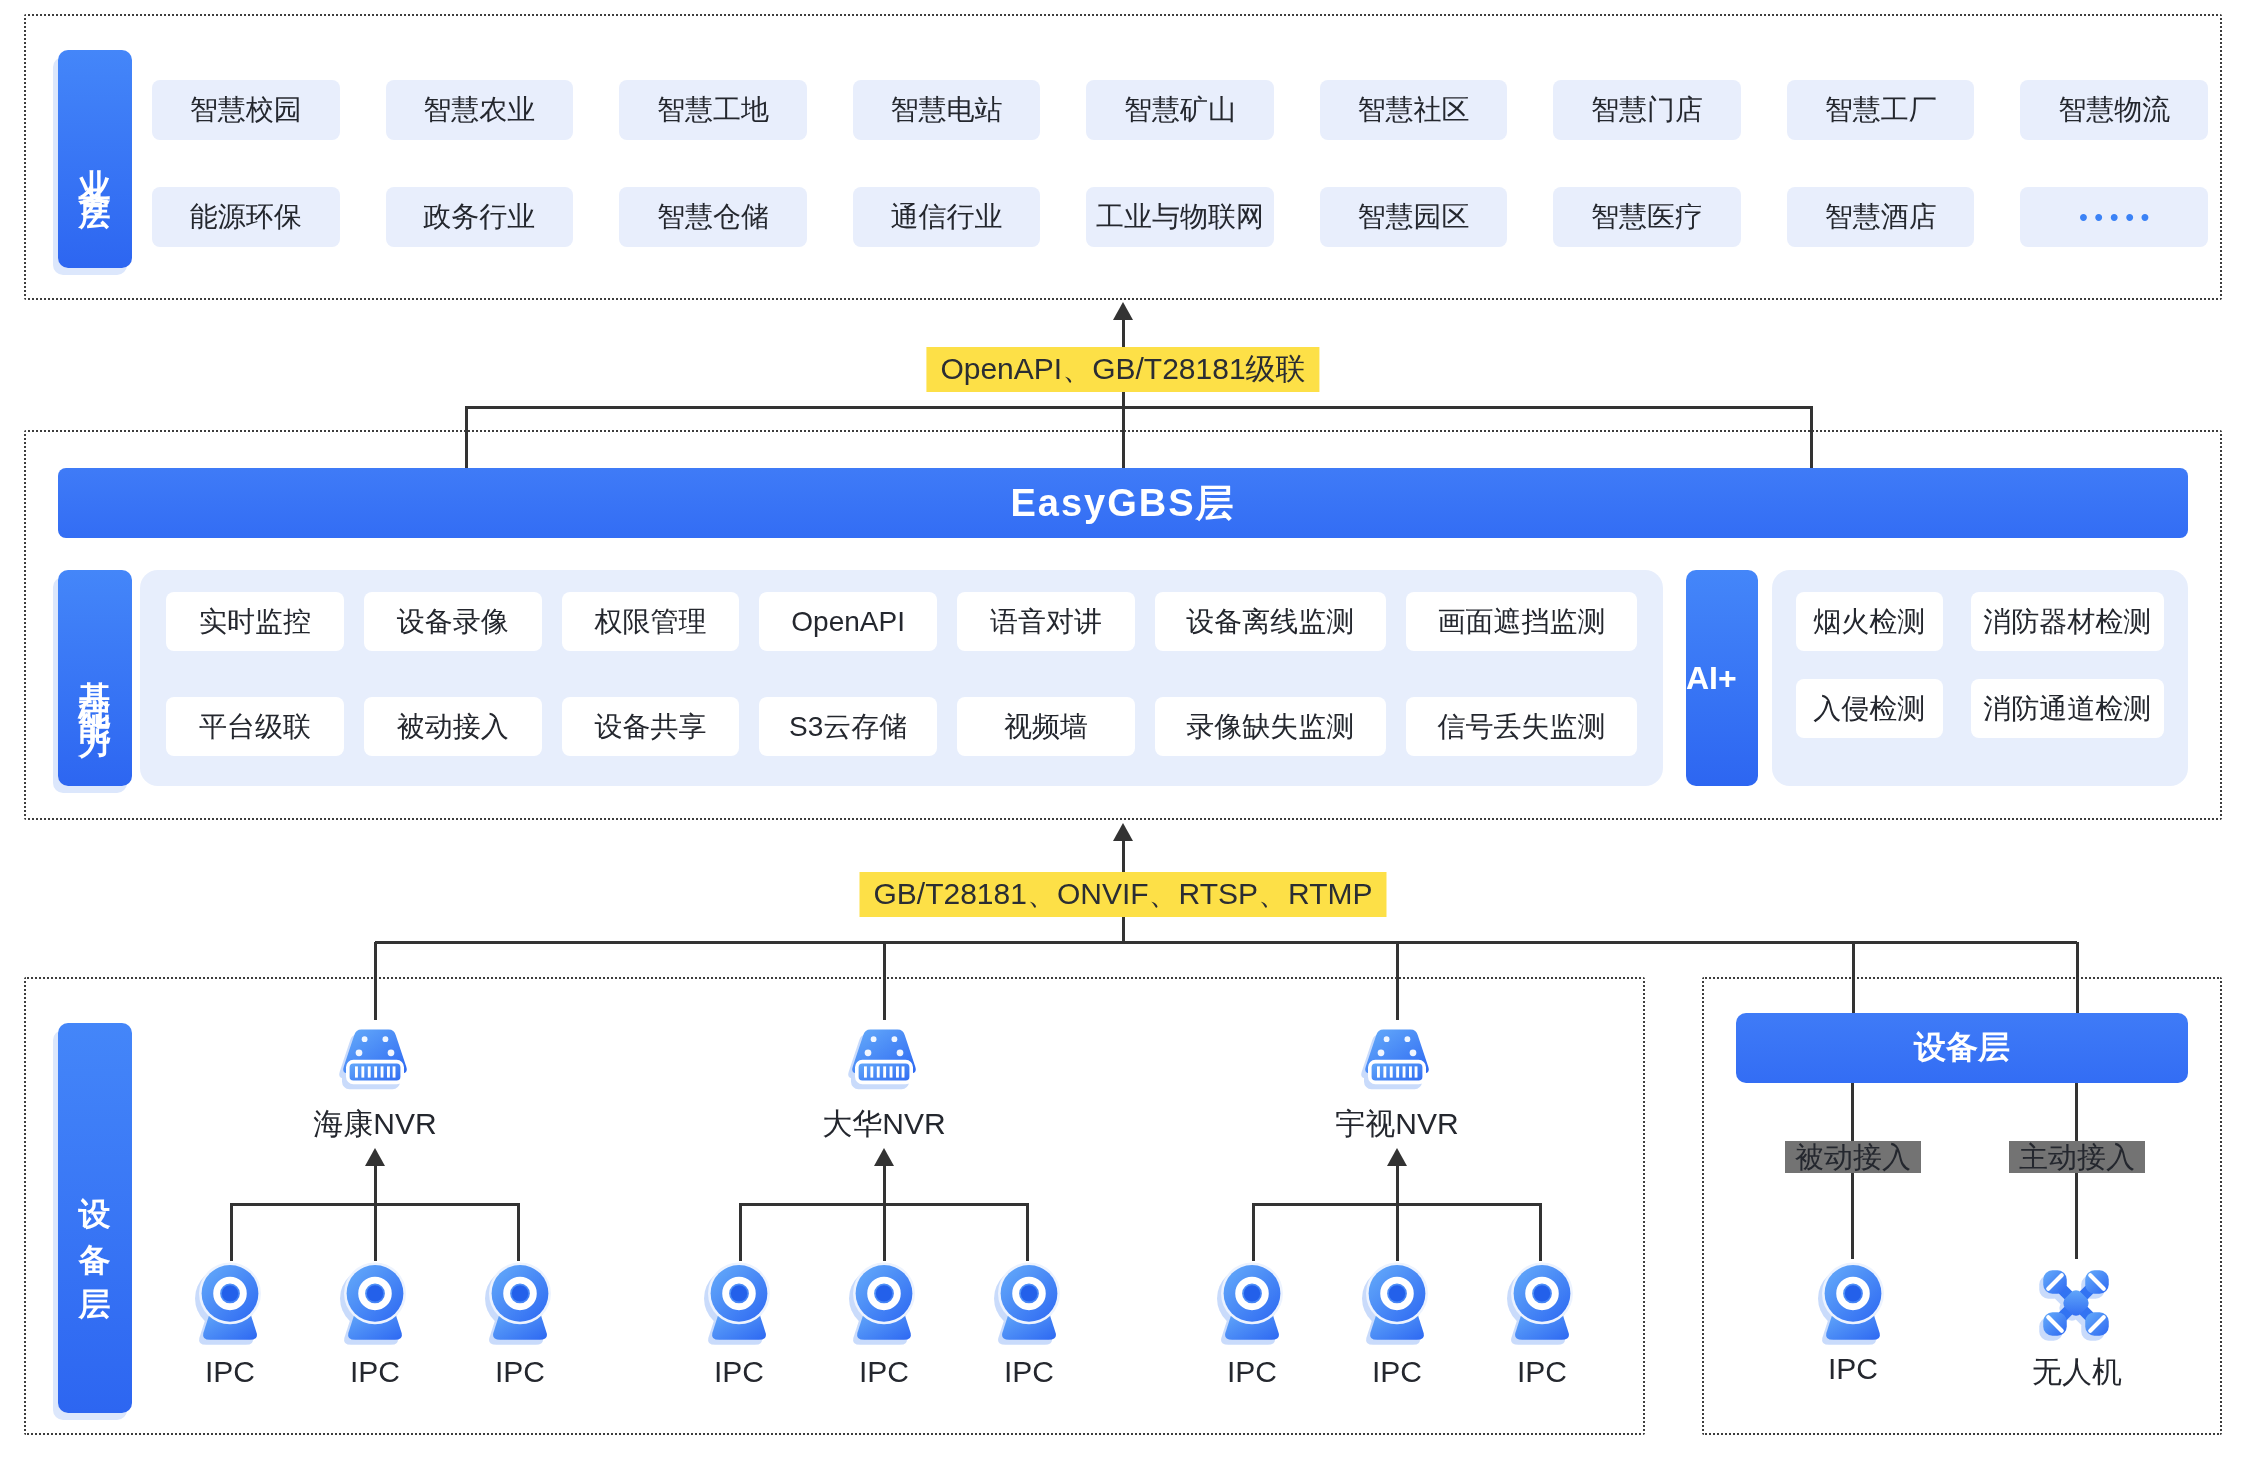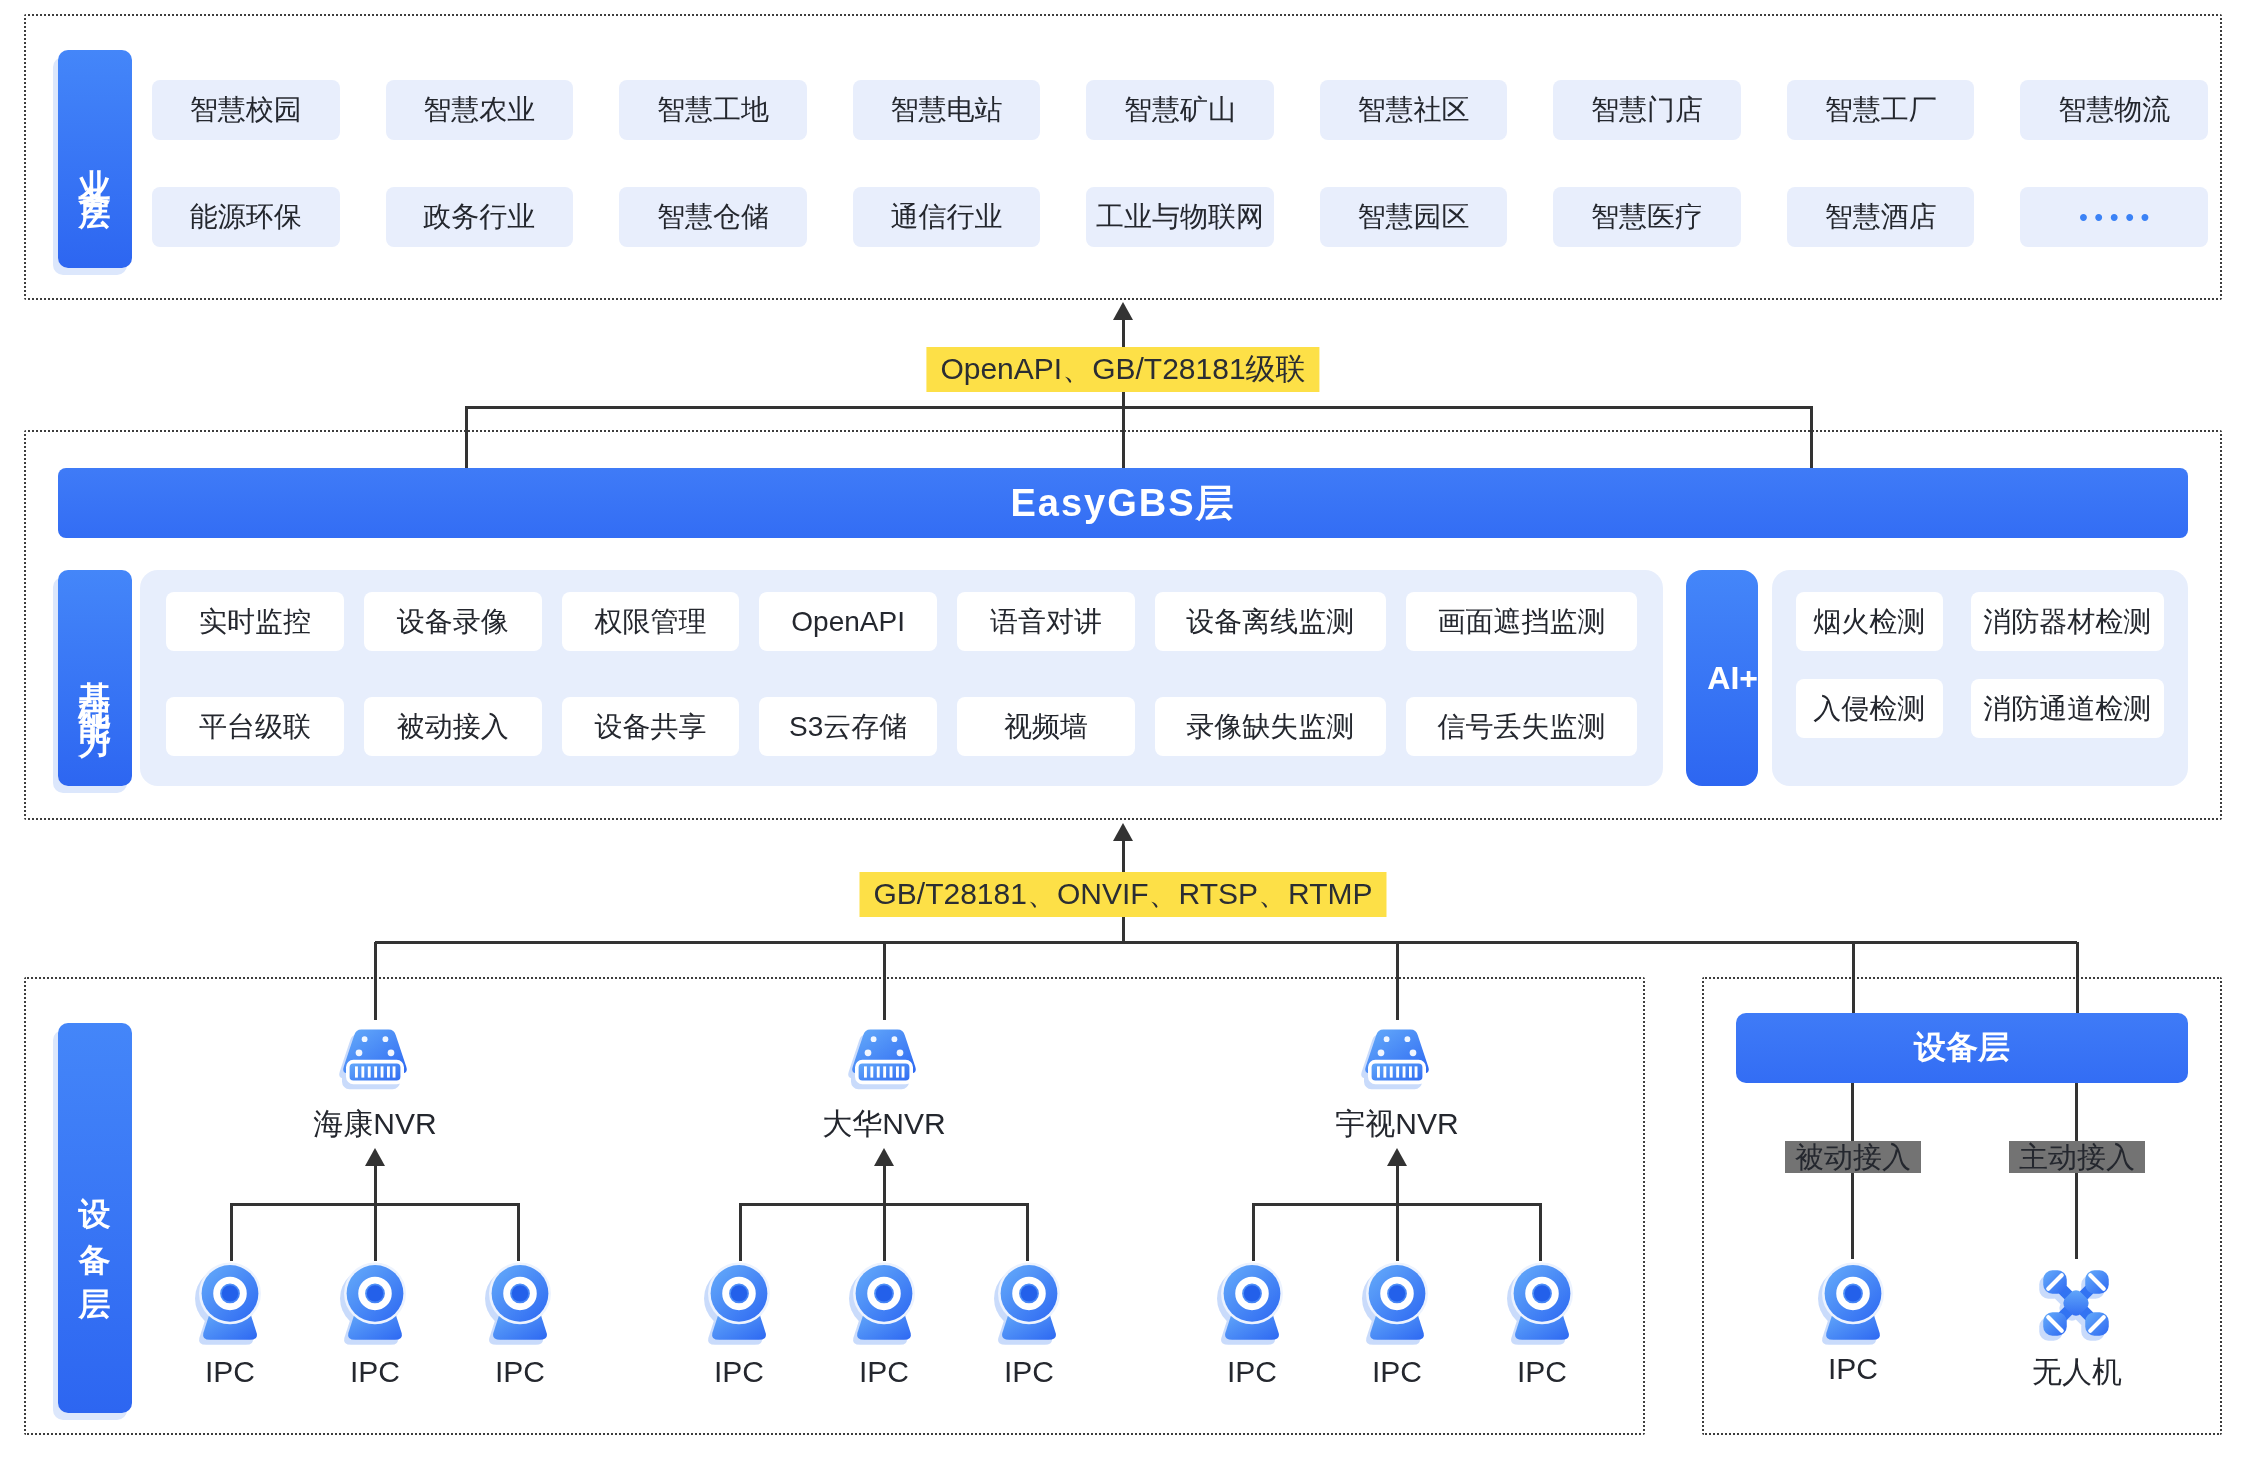--- a/index.html
+++ b/index.html
@@ -7,22 +7,22 @@
          font-family:"Liberation Sans","DejaVu Sans",sans-serif;color:#24272E;overflow:hidden;}
   .dotted-box{position:absolute;border:2px dotted #3d3d3d;border-radius:2px;background:#fff;box-sizing:border-box;}
   
   .v-label{position:absolute;background:linear-gradient(180deg,#4486F9 0%,#2D66F1 100%);
            border-radius:10px;display:flex;align-items:center;justify-content:center;
            color:#fff;font-weight:bold;font-size:32px;box-shadow:-5px 7px 0 #dce7fc;z-index:3;}
   .v-label span{writing-mode:vertical-rl;text-orientation:upright;letter-spacing:15px;margin-bottom:-15px;}
   .v-label.tall span{letter-spacing:46px;margin-bottom:-46px;}
   .hbar{position:absolute;background:linear-gradient(180deg,#3F7BF7 0%,#336DF4 100%);border-radius:8px;
         display:flex;align-items:center;justify-content:center;color:#fff;font-weight:bold;z-index:3;}
-  .ai-bar{position:absolute;background:linear-gradient(180deg,#4486F9 0%,#2D66F1 100%);border-radius:16px;
-        display:flex;align-items:center;justify-content:flex-end;color:#fff;font-weight:bold;font-size:32px;z-index:3;}
+  .ai-bar{position:absolute;background:linear-gradient(180deg,#4486F9 0%,#2D66F1 100%);border-radius:10px;
+        display:flex;align-items:center;justify-content:flex-start;color:#fff;font-weight:bold;font-size:32px;z-index:3;}
   
   .grid-biz{position:absolute;left:152px;top:80px;width:2056px;display:grid;
             grid-template-columns:repeat(9,1fr);grid-template-rows:60px 60px;column-gap:46px;row-gap:47px;}
   .tile{background:#E8EEFC;border-radius:8px;display:flex;align-items:center;justify-content:center;
         font-size:28px;font-weight:500;color:#24272E;}
   .panel{position:absolute;background:#E7EEFC;border-radius:18px;box-sizing:border-box;display:grid;z-index:2;}
   .panel-cap{left:140px;top:570px;width:1523px;height:216px;padding:22px 26px;
              grid-template-columns:repeat(5,1fr) 1.3fr 1.3fr;grid-template-rows:59px 59px;column-gap:20px;row-gap:46px;align-content:start;}
   .panel-ai{left:1772px;top:570px;width:416px;height:216px;padding:22px 24px;
             grid-template-columns:1fr 1.32fr;grid-template-rows:59px 59px;column-gap:18px;row-gap:46px;align-content:start;gap:28px;}

